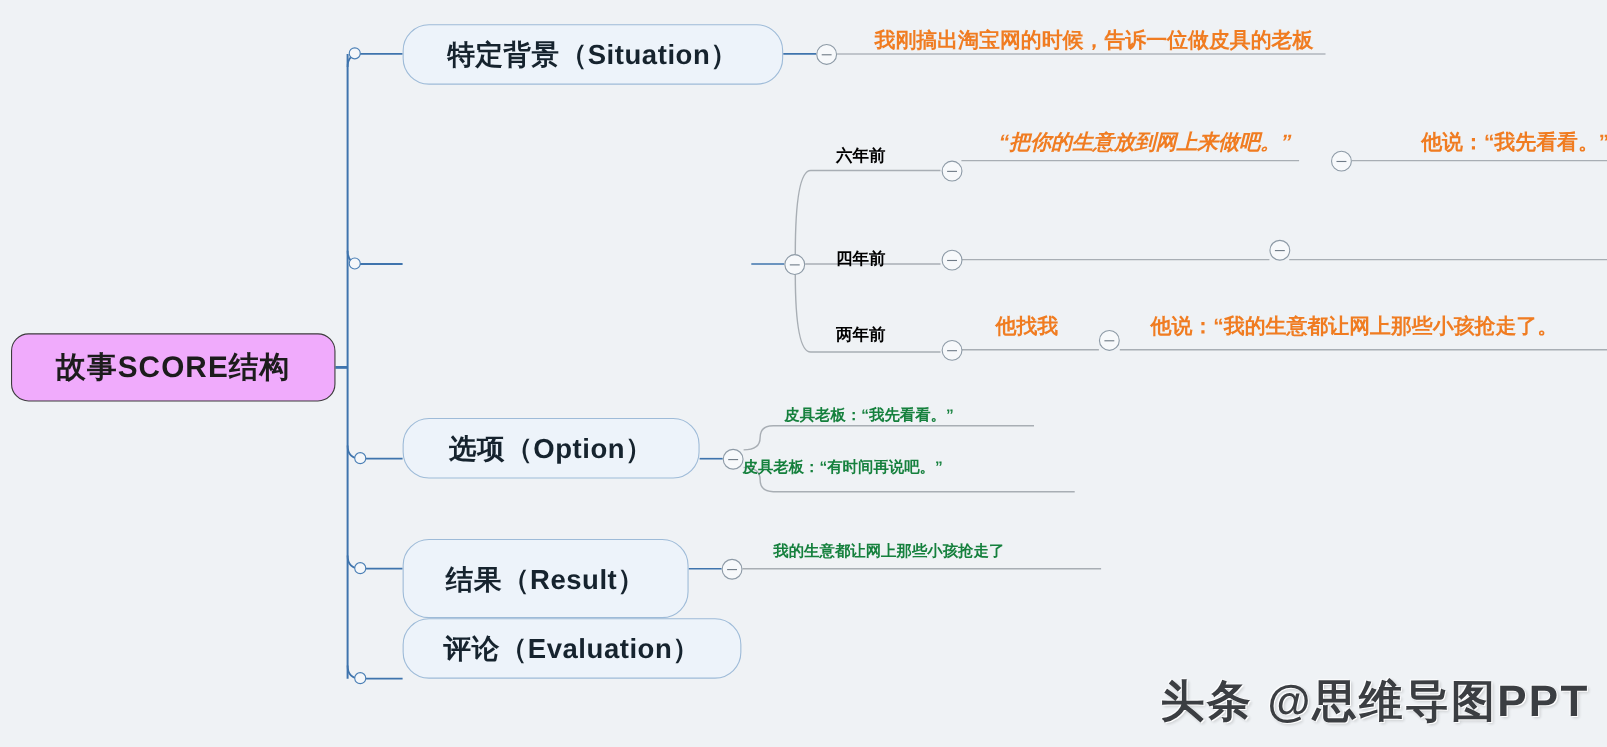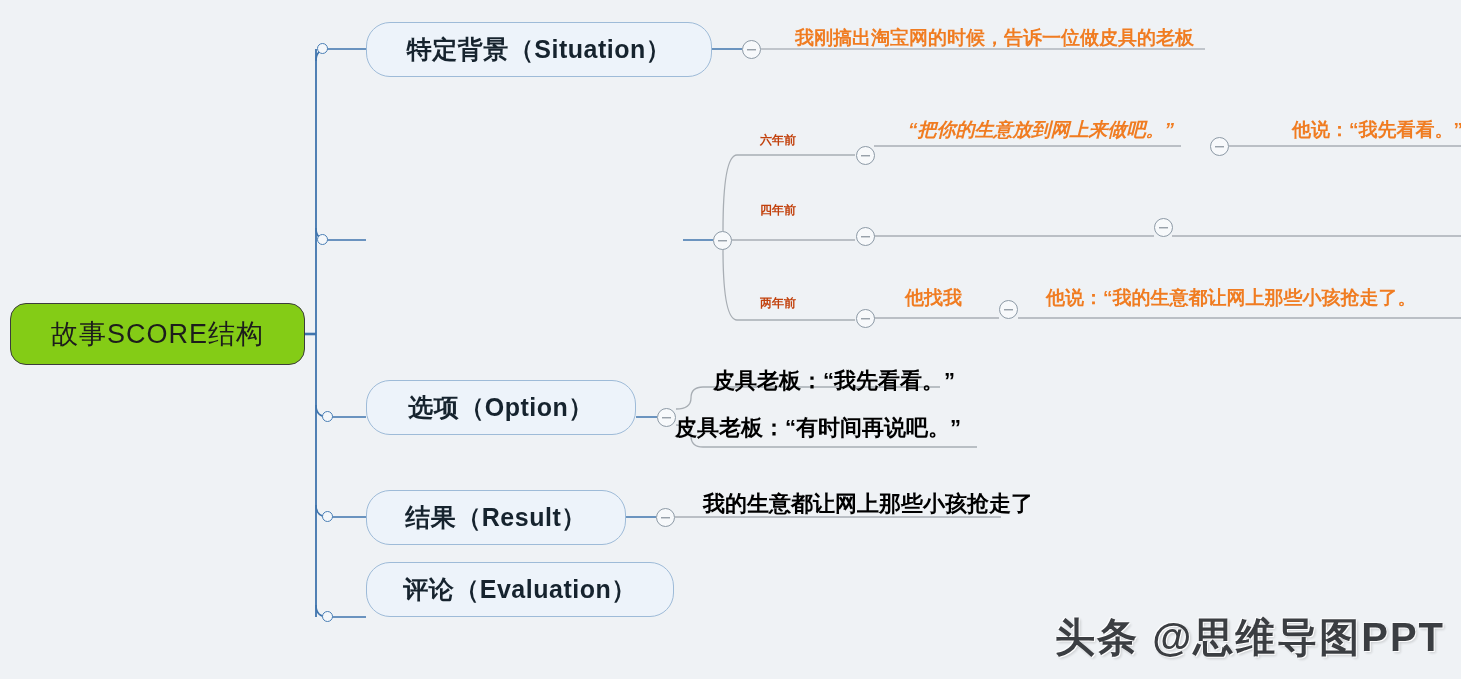--- a/index.html
+++ b/index.html
@@ -32,47 +32,47 @@
   .node {
     position: absolute;
     box-sizing: border-box;
     display: flex;
     align-items: center;
     justify-content: center;
     border-radius: 24px;
     white-space: nowrap;
   }
   .node-root {
-    background: #84cc16;
+    background: #f0abfc;
     border: 1.6px solid #3c3c3c;
     color: #1c1c1c;
     font-size: 27px;
-    font-weight: normal;
+    font-weight: bold;
     letter-spacing: 1px;
     border-radius: 16px;
   }
   .node-branch {
     background: #edf3fa;
     border: 1.3px solid #9ebbd8;
     color: #16232e;
     font-size: 25px;
     font-weight: bold;
     letter-spacing: 0.5px;
   }
 
   
   .leaf {
     position: absolute;
     white-space: nowrap;
     font-weight: bold;
     line-height: 1;
   }
   .leaf-orange { color: #f07c21; font-size: 19px; }
-  .leaf-brick  { color: #000000; font-size: 22px; }
-  .leaf-blue   { color: #c2410c; font-size: 12px; }
+  .leaf-brick  { color: #15803d; font-size: 14px; }
+  .leaf-blue   { color: #000000; font-size: 15px; }
 
   
   .toggle {
     position: absolute;
     width: 19px;
     height: 19px;
     border-radius: 50%;
     background: #f7f9fb;
     border: 1.2px solid #8d9aa6;
     box-sizing: border-box;
@@ -169,21 +169,21 @@
 
   <div class="node node-branch" style="left:366px; top:22px; width:346px; height:55px;">
     <span>特定背景（Situation）</span>
   </div>
 
 
   <div class="node node-branch" style="left:366px; top:380px; width:270px; height:55px;">
     <span>选项（Option）</span>
   </div>
 
-  <div class="node node-branch" style="left:366px; top:490px; width:260px; height:55px;">
+  <div class="node node-branch" style="left:366px; top:490px; width:260px; height:72px;">
     <span>结果（Result）</span>
   </div>
 
   <div class="node node-branch" style="left:366px; top:562px; width:308px; height:55px;">
     <span>评论（Evaluation）</span>
   </div>
 
   <div class="toggle" style="left:742px; top:40px;"></div>
   <div class="toggle" style="left:713px; top:231px;"></div>
   <div class="toggle" style="left:856px; top:146px;"></div>
@@ -194,21 +194,21 @@
   <div class="toggle" style="left:999px; top:300px;"></div>
   <div class="toggle" style="left:657px; top:408px;"></div>
   <div class="toggle" style="left:656px; top:508px;"></div>
 
   <div class="leaf leaf-orange" style="left:795px; top:28px;">我刚搞出淘宝网的时候，告诉一位做皮具的老板</div>
 
   <div class="leaf leaf-blue" style="left:760px; top:134px;">六年前</div>
   <div class="leaf leaf-orange" style="left:908px; top:120px;font-style:italic;">“把你的生意放到网上来做吧。”</div>
   <div class="leaf leaf-orange" style="left:1292px; top:120px;">他说：“我先看看。”</div>
 
-  <div class="leaf leaf-blue" style="left:760px; top:204px;">四年前</div>
+  <div class="leaf leaf-blue" style="left:760px; top:228px;">四年前</div>
 
   <div class="leaf leaf-blue" style="left:760px; top:297px;">两年前</div>
   <div class="leaf leaf-orange" style="left:905px; top:288px;">他找我</div>
   <div class="leaf leaf-orange" style="left:1046px; top:288px;">他说：“我的生意都让网上那些小孩抢走了。</div>
 
   <div class="leaf leaf-brick" style="left:713px; top:370px;">皮具老板：“我先看看。”</div>
   <div class="leaf leaf-brick" style="left:675px; top:417px;">皮具老板：“有时间再说吧。”</div>
 
   <div class="leaf leaf-brick" style="left:703px; top:495px;font-family:Liberation Mono, monospace;">我的生意都让网上那些小孩抢走了</div>
 

